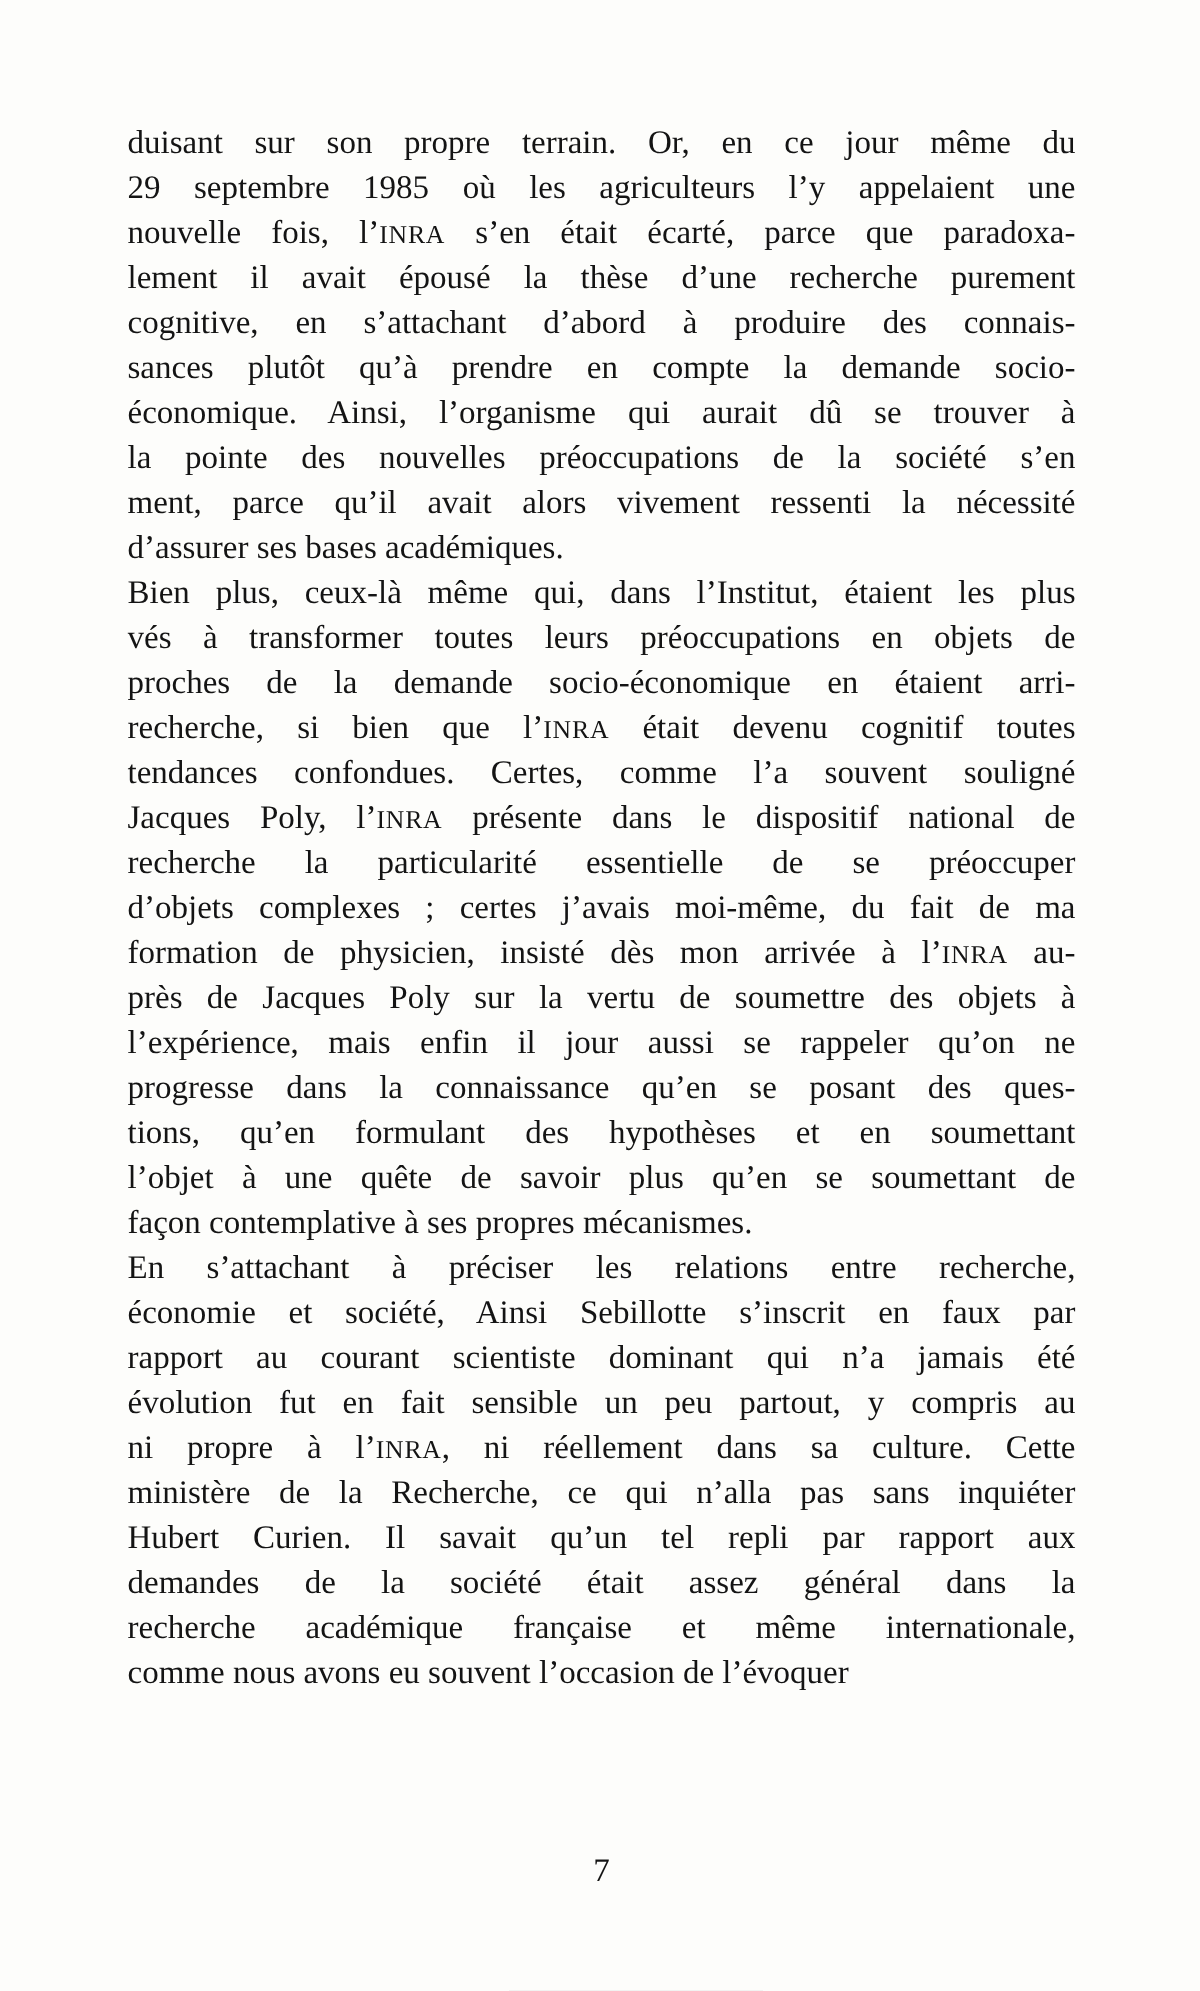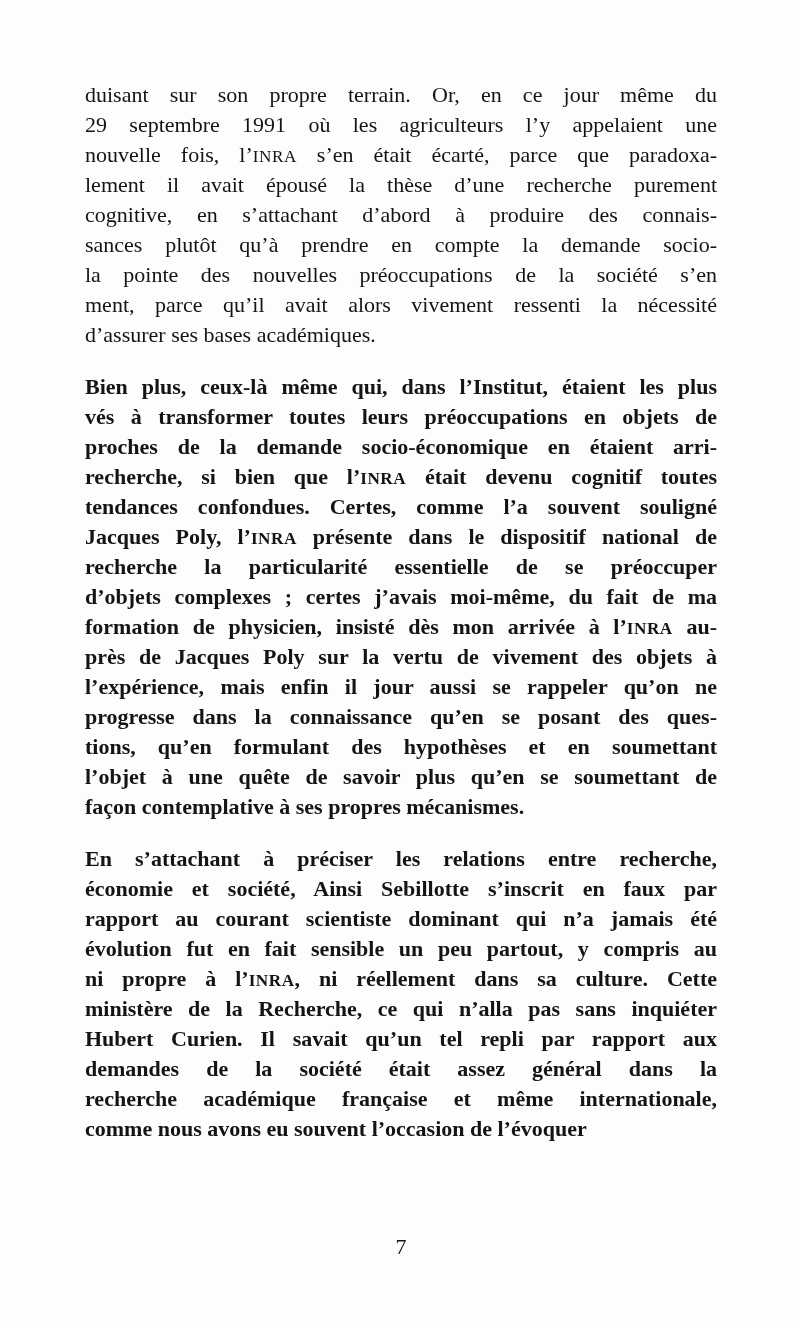--- a/index.html
+++ b/index.html
@@ -19,22 +19,20 @@
   }
   .text-block {
     position: absolute;
     left: 85px;
     top: 80px;
     width: 632px;
     font-size: 22px;
     line-height: 30px;
   }
   .paragraph + .paragraph {
-    margin-top: 22px;
-    font-weight: bold;
   }
   .line {
     text-align: justify;
     text-align-last: justify;
     white-space: normal;
     overflow: hidden;
     height: 30px;
   }
   .line.last {
     text-align-last: left;
@@ -53,40 +51,41 @@
     line-height: 30px;
   }
 </style>
 </head>
 <body>
 
 <div class="page">
   <div class="text-block">
       <div class="paragraph">
         <div class="line">duisant sur son propre terrain. Or, en ce jour même du</div>
-        <div class="line">29 septembre 1991 où les agriculteurs l’y appelaient une</div>
+        <div class="line">29 septembre 1985 où les agriculteurs l’y appelaient une</div>
         <div class="line">nouvelle fois, l’<span class="smallcaps">INRA</span> s’en était écarté, parce que paradoxa-</div>
         <div class="line">lement il avait épousé la thèse d’une recherche purement</div>
         <div class="line">cognitive, en s’attachant d’abord à produire des connais-</div>
         <div class="line">sances plutôt qu’à prendre en compte la demande socio-</div>
+        <div class="line">économique. Ainsi, l’organisme qui aurait dû se trouver à</div>
         <div class="line">la pointe des nouvelles préoccupations de la société s’en</div>
         <div class="line">ment, parce qu’il avait alors vivement ressenti la nécessité</div>
         <div class="line last">d’assurer ses bases académiques.</div>
       </div>
       <div class="paragraph">
         <div class="line">Bien plus, ceux-là même qui, dans l’Institut, étaient les plus</div>
         <div class="line">vés à transformer toutes leurs préoccupations en objets de</div>
         <div class="line">proches de la demande socio-économique en étaient arri-</div>
         <div class="line">recherche, si bien que l’<span class="smallcaps">INRA</span> était devenu cognitif toutes</div>
         <div class="line">tendances confondues. Certes, comme l’a souvent souligné</div>
         <div class="line">Jacques Poly, l’<span class="smallcaps">INRA</span> présente dans le dispositif national de</div>
         <div class="line">recherche la particularité essentielle de se préoccuper</div>
         <div class="line">d’objets complexes ; certes j’avais moi-même, du fait de ma</div>
         <div class="line">formation de physicien, insisté dès mon arrivée à l’<span class="smallcaps">INRA</span> au-</div>
-        <div class="line">près de Jacques Poly sur la vertu de vivement des objets à</div>
+        <div class="line">près de Jacques Poly sur la vertu de soumettre des objets à</div>
         <div class="line">l’expérience, mais enfin il jour aussi se rappeler qu’on ne</div>
         <div class="line">progresse dans la connaissance qu’en se posant des ques-</div>
         <div class="line">tions, qu’en formulant des hypothèses et en soumettant</div>
         <div class="line">l’objet à une quête de savoir plus qu’en se soumettant de</div>
         <div class="line last">façon contemplative à ses propres mécanismes.</div>
       </div>
       <div class="paragraph">
         <div class="line">En s’attachant à préciser les relations entre recherche,</div>
         <div class="line">économie et société, Ainsi Sebillotte s’inscrit en faux par</div>
         <div class="line">rapport au courant scientiste dominant qui n’a jamais été</div>

